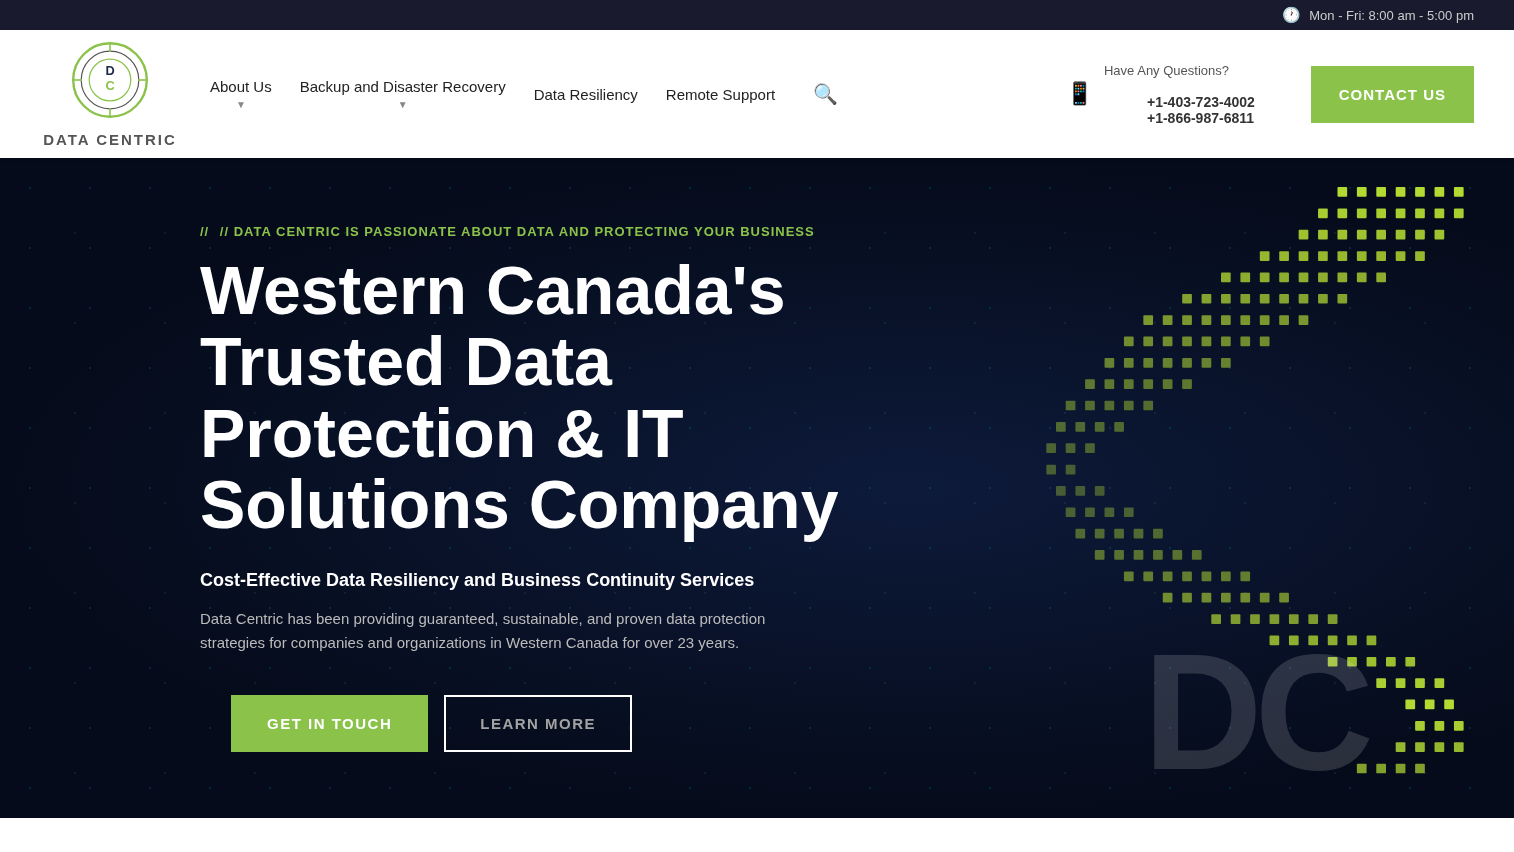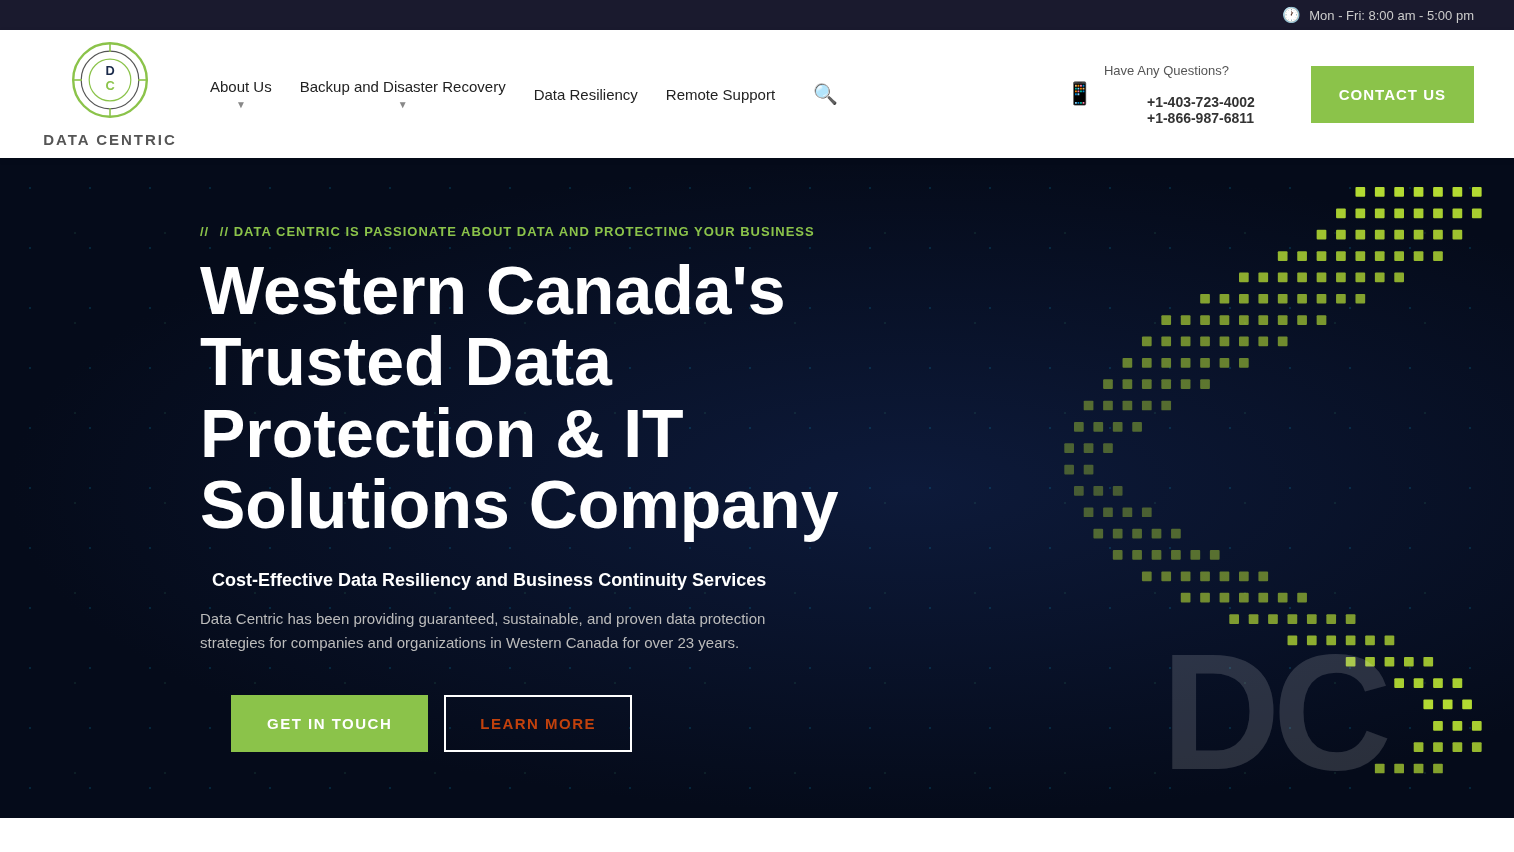--- a/index.html
+++ b/index.html
@@ -169,21 +169,20 @@
       font-weight: 900;
       line-height: 1.05;
       margin-bottom: 30px;
       font-family: Arial, sans-serif;
     }
     .hero-subtitle {
       color: #fff;
       font-size: 18px;
       font-weight: 700;
       margin-bottom: 16px;
-      margin-left: 12px;
     }
     .hero-desc {
       color: #bbb;
       font-size: 15px;
       line-height: 1.6;
       margin-bottom: 40px;
       max-width: 620px;
     }
     .hero-buttons {
       display: flex;
@@ -195,33 +194,33 @@
       border: none;
       padding: 20px 36px;
       font-size: 15px;
       font-weight: 700;
       letter-spacing: 1.5px;
       cursor: pointer;
       margin-left: 31px;
     }
     .btn-learn-more {
       background: transparent;
-      color: #c2410c;
+      color: #a3a3a3;
       border: 2px solid #fff;
       padding: 18px 34px;
       font-size: 15px;
       font-weight: 700;
       letter-spacing: 1.5px;
       cursor: pointer;
     }
 
     
     .hero-decoration {
       position: absolute;
-      right: 0;
+      right: 18px;
       top: 0;
       bottom: 0;
       width: 550px;
       z-index: 1;
       overflow: hidden;
     }
 
     
     .dot-arc-svg {
       position: absolute;

